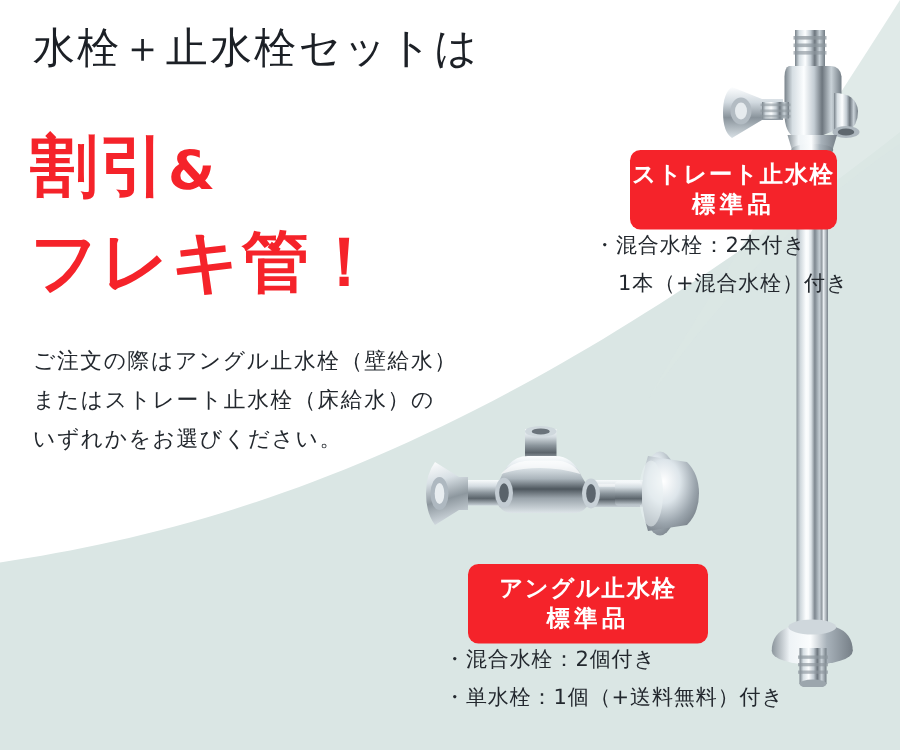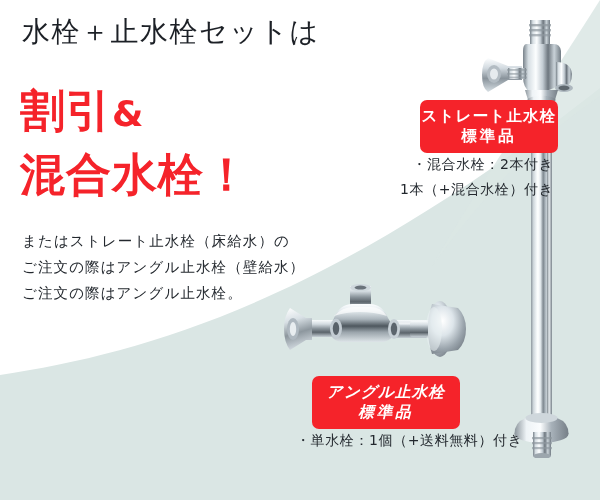--- a/index.html
+++ b/index.html
@@ -83,35 +83,34 @@
   }
   .badge-straight {
     left: 392px;
     top: 100px;
     width: 138px;
     margin-left: 28px;
   }
   .badge-angle {
     left: 312px;
     top: 376px;
-    width: 148px;
-    font-style: italic;
+    width: 160px;
   }
   .badge-line2 { letter-spacing: 3px; }
 
   
   .specs {
     position: absolute;
     color: #23282e;
     font-size: 14px;
     line-height: 25px;
     letter-spacing: 0.6px;
     white-space: nowrap;
   }
-  .specs-straight { left: 384px; top: 152px; text-align: right; }
+  .specs-straight { left: 396px; top: 152px; }
   .specs-angle    { left: 296px; top: 428px; }
   .specs .indent  { padding-left: 16px; display: block; }
   .specs div      { white-space: nowrap; }
 
   
   .hw { position: absolute; }
   .hw-straight { left: 468px; top: 18px; }
   .hw-angle    { left: 282px; top: 284px; }
 </style>
 </head>
@@ -124,26 +123,26 @@
     <path d="M0 375 C 150 352, 330 300, 600 88 L600 500 L0 500 Z" fill="#dae6e4"></path>
     <path d="M600 0 L600 96 C 520 150, 470 215, 432 266 C 470 200, 530 110, 600 0 Z" fill="#dae6e4" opacity="0.85"></path>
   </svg>
 
   <div class="headline">水栓＋止水栓セットは</div>
 
   <div class="promo promo-1">
     <span>割引</span><span class="amp">&amp;</span>
   </div>
 
-  <div class="promo promo-2">混合水栓！</div>
+  <div class="promo promo-2">フレキ管！</div>
 
   <div class="desc">
+    <div>ご注文の際はアングル止水栓（壁給水）</div>
     <div>またはストレート止水栓（床給水）の</div>
-    <div>ご注文の際はアングル止水栓（壁給水）</div>
-    <div>ご注文の際はアングル止水栓。</div>
+    <div>いずれかをお選びください。</div>
   </div>
 
   <svg class="hw hw-straight" width="120" height="440" viewBox="0 0 120 440" aria-hidden="true">
     <defs>
       <linearGradient id="pipeG" x1="0" y1="0" x2="1" y2="0">
         <stop offset="0%" stop-color="#8e989f"></stop>
         <stop offset="12%" stop-color="#cfd7dc"></stop>
         <stop offset="30%" stop-color="#fbfdfe"></stop>
         <stop offset="46%" stop-color="#dfe6ea"></stop>
         <stop offset="58%" stop-color="#7d878f"></stop>
@@ -280,16 +279,17 @@
     <div>・混合水栓：2本付き</div>
     <div class="indent">1本（+混合水栓）付き</div>
   </div>
 
   <div class="badge badge-angle">
     <div>アングル止水栓</div>
     <div class="badge-line2">標準品</div>
   </div>
 
   <div class="specs specs-angle">
+    <div>・混合水栓：2個付き</div>
     <div>・単水栓：1個（+送料無料）付き</div>
   </div>
 
 </div>
 
 </body></html>

